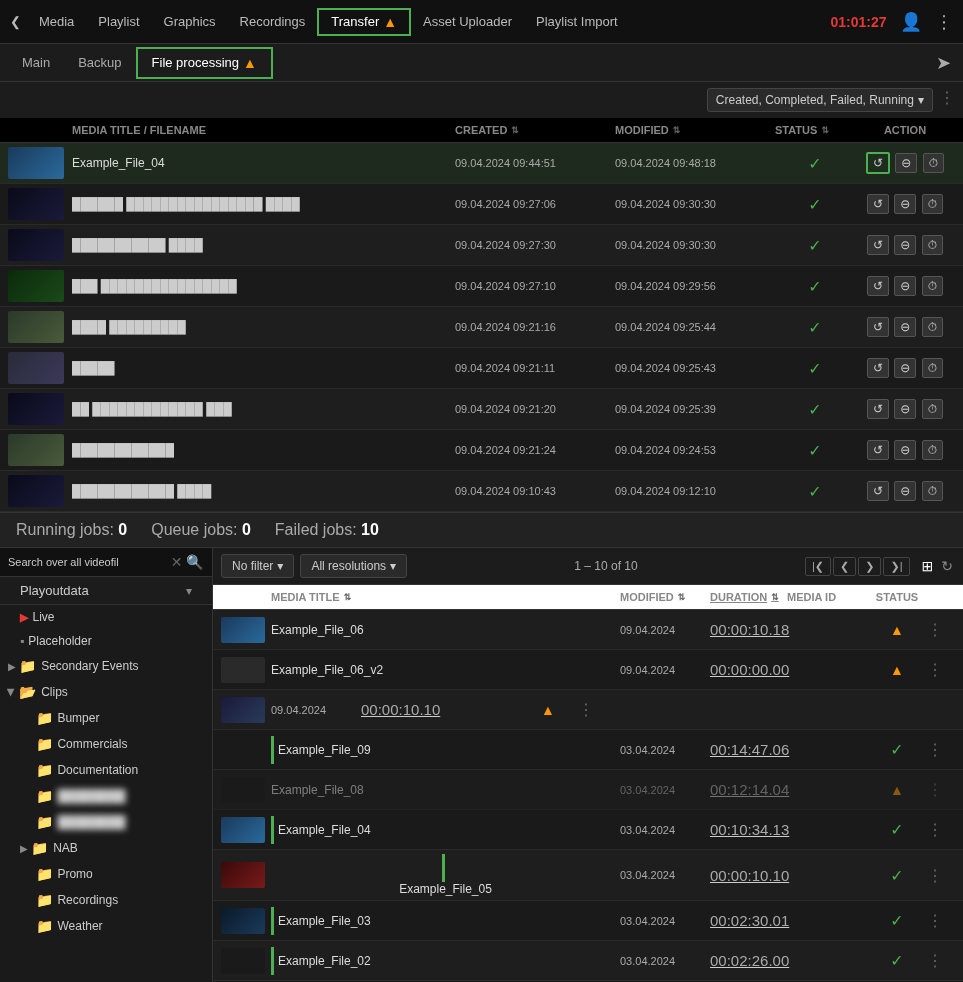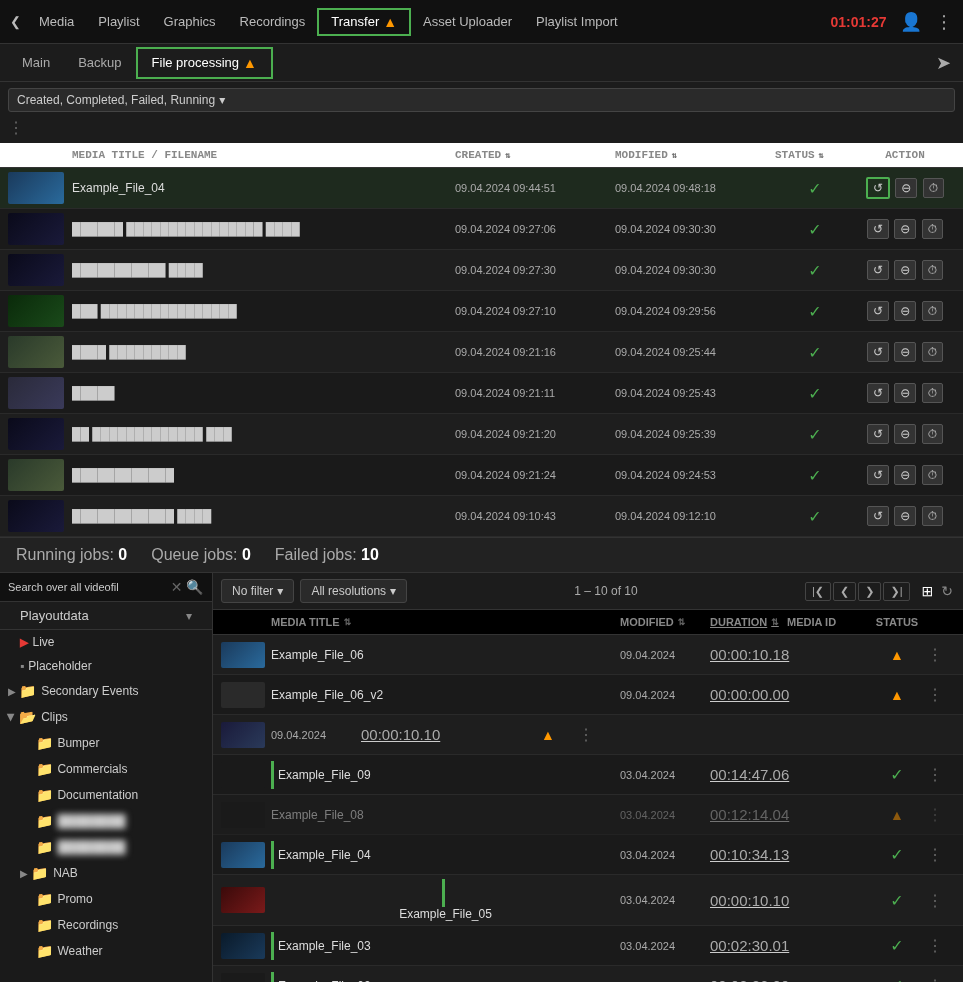--- a/index.html
+++ b/index.html
@@ -68,45 +68,43 @@
     .fp-section {
       background: #1a1a1a;
       border-bottom: 1px solid #333;
     }
     .fp-filter-bar {
       display: flex;
       justify-content: flex-end;
       padding: 6px 8px;
       gap: 6px;
       background: #1c1c1c;
-      flex-direction: column;
     }
     .filter-dropdown {
       background: #2a2a2a;
       border: 1px solid #444;
       color: #ccc;
       padding: 4px 8px;
       font-size: 12px;
       border-radius: 3px;
       display: flex;
       align-items: center;
       gap: 4px;
       cursor: pointer;
     }
     .fp-table-header {
       display: flex;
       align-items: center;
-      background: #ffffff;
+      background: #000000;
       padding: 6px 8px;
       border-bottom: 1px solid #333;
       font-size: 11px;
       color: #888;
       font-weight: bold;
       text-transform: uppercase;
-      font-family: Liberation Mono, monospace;
     }
     .fp-col-thumb { width: 64px; }
     .fp-col-title { flex: 1; }
     .fp-col-created { width: 160px; }
     .fp-col-modified { width: 160px; }
     .fp-col-status { width: 80px; text-align: center; }
     .fp-col-action { width: 100px; text-align: center; }
     .fp-row {
       display: flex;
       align-items: center;
@@ -263,21 +261,21 @@
       border-radius: 2px;
     }
     .view-icons { display: flex; gap: 4px; margin-left: 4px; }
     .view-icon-btn { color: #888; cursor: pointer; font-size: 14px; padding: 2px; }
     .view-icon-btn.active { color: #fff; }
 
     
     .media-table-header {
       display: flex;
       align-items: center;
-      background: #000000;
+      background: #ffffff;
       padding: 6px 8px;
       border-bottom: 1px solid #333;
       font-size: 11px;
       color: #888;
       font-weight: bold;
       text-transform: uppercase;
     }
     .mc-thumb { width: 50px; }
     .mc-title { flex: 1; }
     .mc-modified { width: 90px; }

